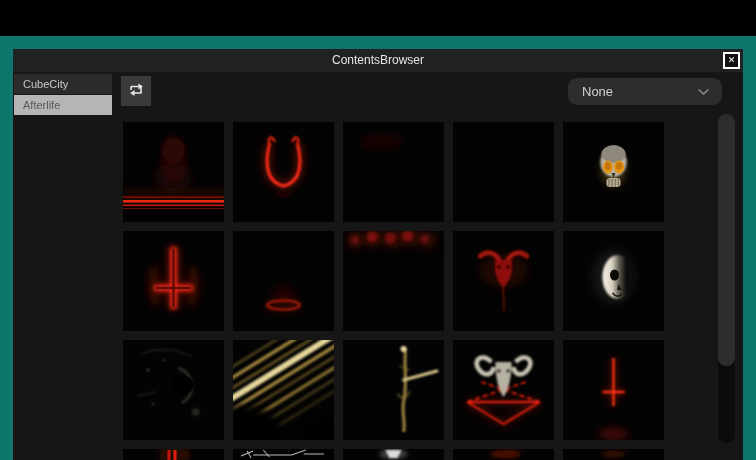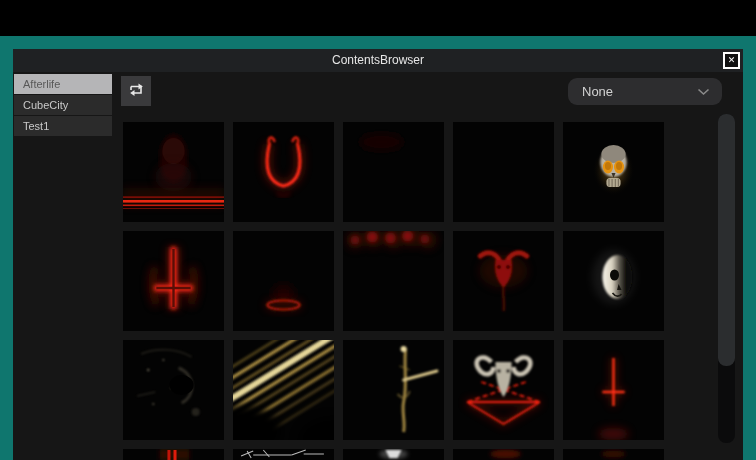--- a/index.html
+++ b/index.html
@@ -79,23 +79,22 @@
   <div class="window">
 
     <div class="titlebar">
       <div class="title">ContentsBrowser</div>
       <div class="close-btn">
         <span>✕</span>
       </div>
     </div>
 
     <div class="sidebar" id="sidebar">
+        <div class="side-item">CubeCity</div>
         <div class="side-item selected">Afterlife</div>
-        <div class="side-item">CubeCity</div>
-        <div class="side-item">Test1</div>
       </div>
 
     <div class="loop-btn">
       <span>
         <svg width="20" height="19" viewBox="0 0 20 19">
           <path d="M5 6.5 H15 V13 H7" fill="none" stroke="#e8e8e8" stroke-width="1.6"></path>
           <path d="M5 6.5 V10" stroke="#e8e8e8" stroke-width="1.6"></path>
           <polygon points="12.5,3.6 16.8,6.5 12.5,9.4" fill="#e8e8e8"></polygon>
           <polygon points="8.5,10.1 4.2,13 8.5,15.9" fill="#e8e8e8"></polygon>
         </svg>

